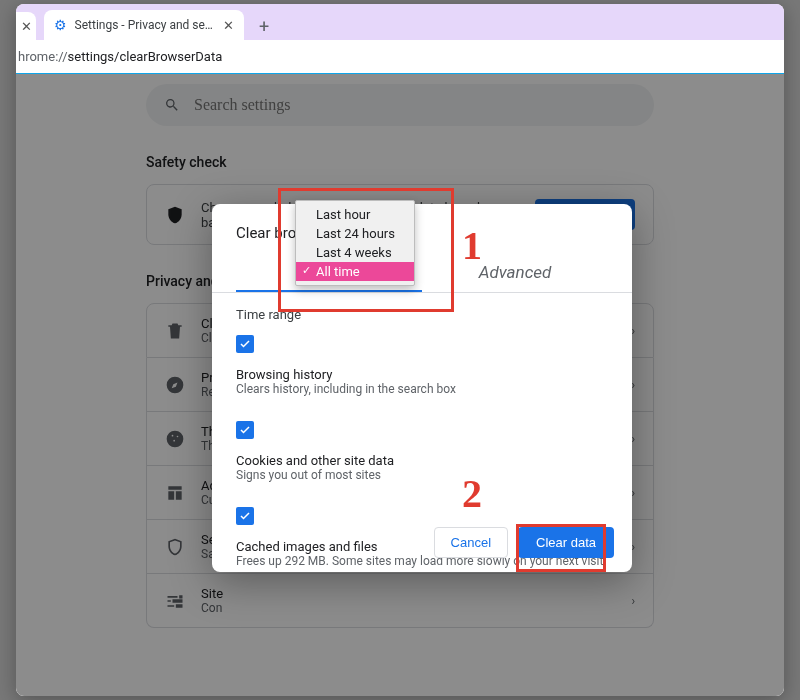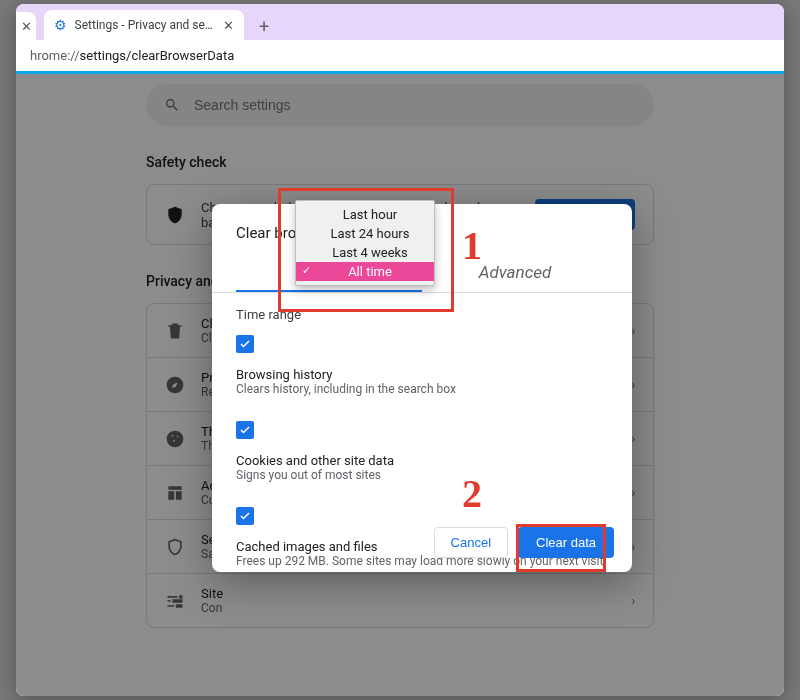--- a/index.html
+++ b/index.html
@@ -9,29 +9,29 @@
   
   .tabstrip { height: 36px; background: #e6d7fa; display: flex; align-items: flex-end; }
   .prev-tab { width: 20px; height: 28px; background: #fff; border-top-right-radius: 8px; display:flex; align-items:center; justify-content:flex-end; padding-right:4px;}
   .prev-tab-close { font-size: 13px; color:#555;}
   .tab { height: 30px; background: #fff; border-top-left-radius: 8px; border-top-right-radius: 8px; display: flex; align-items: center; padding: 0 10px; margin-left: 8px; gap: 8px; min-width: 200px; }
   .tab .gear { color: #1a73e8; font-size: 14px; }
   .tab .title { font-size: 12px; color: #3c4043; white-space: nowrap; overflow:hidden; text-overflow:ellipsis; max-width:140px;}
   .tab .tab-close { font-size: 13px; color:#555; margin-left:auto;}
   .newtab { width: 28px; height: 28px; display:flex; align-items:center; justify-content:center; color:#5f6368; font-size:18px; margin-left:6px; cursor:pointer;}
   
-  .addrbar { height: 34px; background: #fff; display: flex; align-items:center; padding: 0 12px; border-bottom:3px solid #0ea5e9;}
+  .addrbar { height: 34px; background: #fff; display: flex; align-items:center; padding: 0 0; border-bottom:1px solid #0ea5e9;}
   .url { font-size: 13px; color:#5f6368; padding-left:2px;}
   .url .seg-dark { color:#202124; }
   
   .page { position:relative; height: calc(692px - 36px - 34px); background:#fff;}
   .page-content { padding: 10px 130px 0 130px; }
   .search-wrap { height: 42px; background:#f1f3f4; border-radius: 24px; display:flex; align-items:center; padding:0 18px; gap:14px; }
   .search-wrap svg { width:16px; height:16px; fill:#5f6368;}
-  .search-input { border:none; background:transparent; font-size:14px; color:#5f6368; outline:none; flex:1;}
+  .search-input { border:none; background:transparent; font-size:16px; color:#5f6368; outline:none; flex:1;font-family:Liberation Serif, serif;}
   .section-title { font-size: 14px; color:#202124; margin: 28px 0 14px 0; font-weight:500;}
   .card { border:1px solid #dadce0; border-radius:8px; padding: 14px 18px; display:flex; align-items:center; gap:16px;}
   .shield-filled { width:20px; height:20px; fill:#202124;}
   .card-text { font-size:13px; color:#3c4043; flex:1;}
   .checknow { background:#1a73e8; color:#fff; border:none; padding:8px 18px; border-radius:4px; font-size:13px; font-weight:500;}
   
   .row { border:1px solid #dadce0; border-top:none; padding:12px 18px; display:flex; align-items:center; gap:16px;}
   .row:first-of-type { border-top:1px solid #dadce0; border-top-left-radius:8px; border-top-right-radius:8px;}
   .row:last-of-type { border-bottom-left-radius:8px; border-bottom-right-radius:8px;}
   .row-icon { width:20px; height:20px; fill:#5f6368; flex-shrink:0;}
@@ -52,21 +52,21 @@
   .time-row { display:flex; align-items:center; gap:10px; font-size:13px; color:#3c4043;}
   .check-row { display:flex; gap:14px; padding: 12px 0; flex-direction: column;}
   .checkbox { width:18px; height:18px; background:#1a73e8; border-radius:2px; display:flex; align-items:center; justify-content:center; flex-shrink:0; margin-top:1px;}
   .checkbox svg { width:12px; height:12px; stroke:#fff; stroke-width:3; fill:none;}
   .ck-title { font-size:13px; color:#202124;}
   .ck-sub { font-size:12px; color:#5f6368;}
   .dlg-actions { position:absolute; bottom:14px; right:18px; display:flex; gap:10px;}
   .btn-cancel { background:#fff; color:#1a73e8; border:1px solid #dadce0; padding:7px 16px; border-radius:4px; font-size:13px; font-weight:500;}
   .btn-clear { background:#1a73e8; color:#fff; border:none; padding:8px 18px; border-radius:4px; font-size:13px; font-weight:500;}
   
-  .dropdown { position:absolute; left:279px; top:196px; width:140px; background:#f0f0f0; border:1px solid #bdbdbd; border-radius:2px; box-shadow:0 4px 10px rgba(0,0,0,0.25); padding:4px 0;text-align:center;}
+  .dropdown { position:absolute; left:279px; top:196px; width:120px; background:#f0f0f0; border:1px solid #bdbdbd; border-radius:2px; box-shadow:0 4px 10px rgba(0,0,0,0.25); padding:4px 0;}
   .dropdown .opt { font-size:13px; color:#202124; padding:2px 10px 2px 20px; cursor:default;}
   .dropdown .opt.selected { background:#ec4899; color:#fff; position:relative;}
   .dropdown .opt.selected::before { content:"✓"; position:absolute; left:6px; font-size:11px;}
   
   .ann { position:absolute; border:3px solid #e03b2f; pointer-events:none;}
   .ann1 { left:262px; top:184px; width:176px; height:124px;}
   .ann2 { left:500px; top:520px; width:90px; height:48px;}
   .ann-num { position:absolute; color:#e03b2f; font-size:40px; font-weight:700; font-family: Georgia, serif;}
   .ann-num.n1 { left:446px; top:218px;}
   .ann-num.n2 { left:446px; top:466px;}

